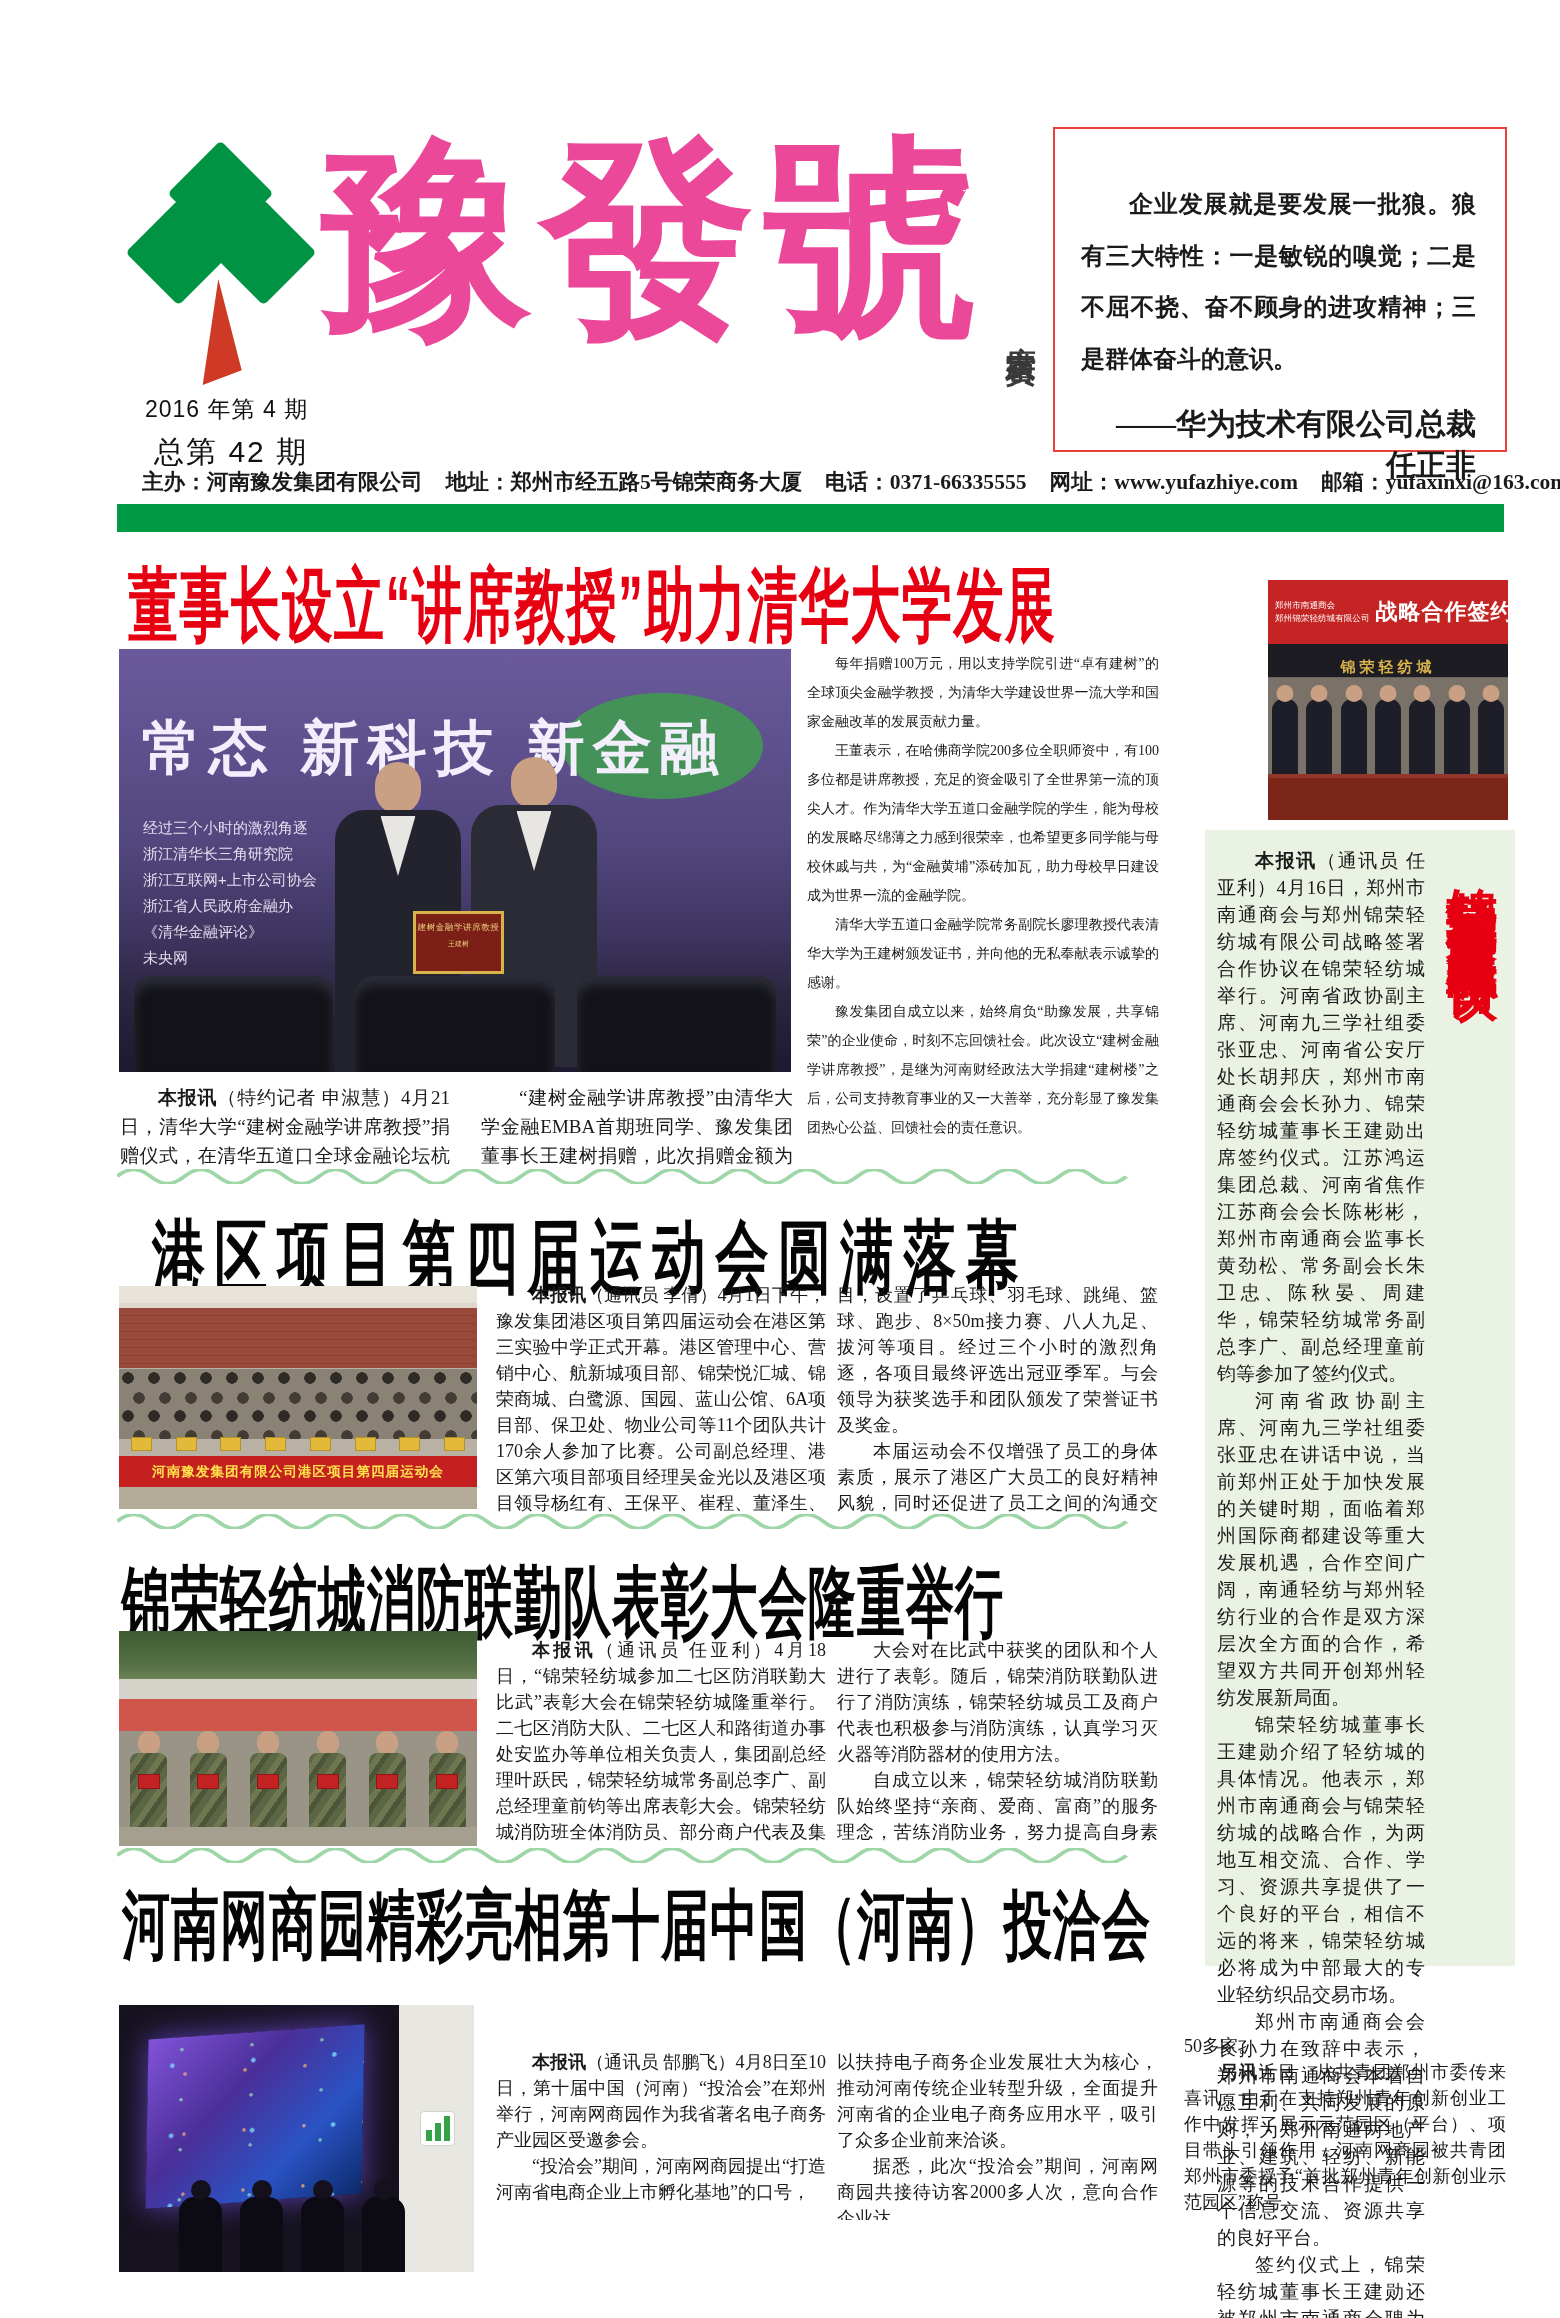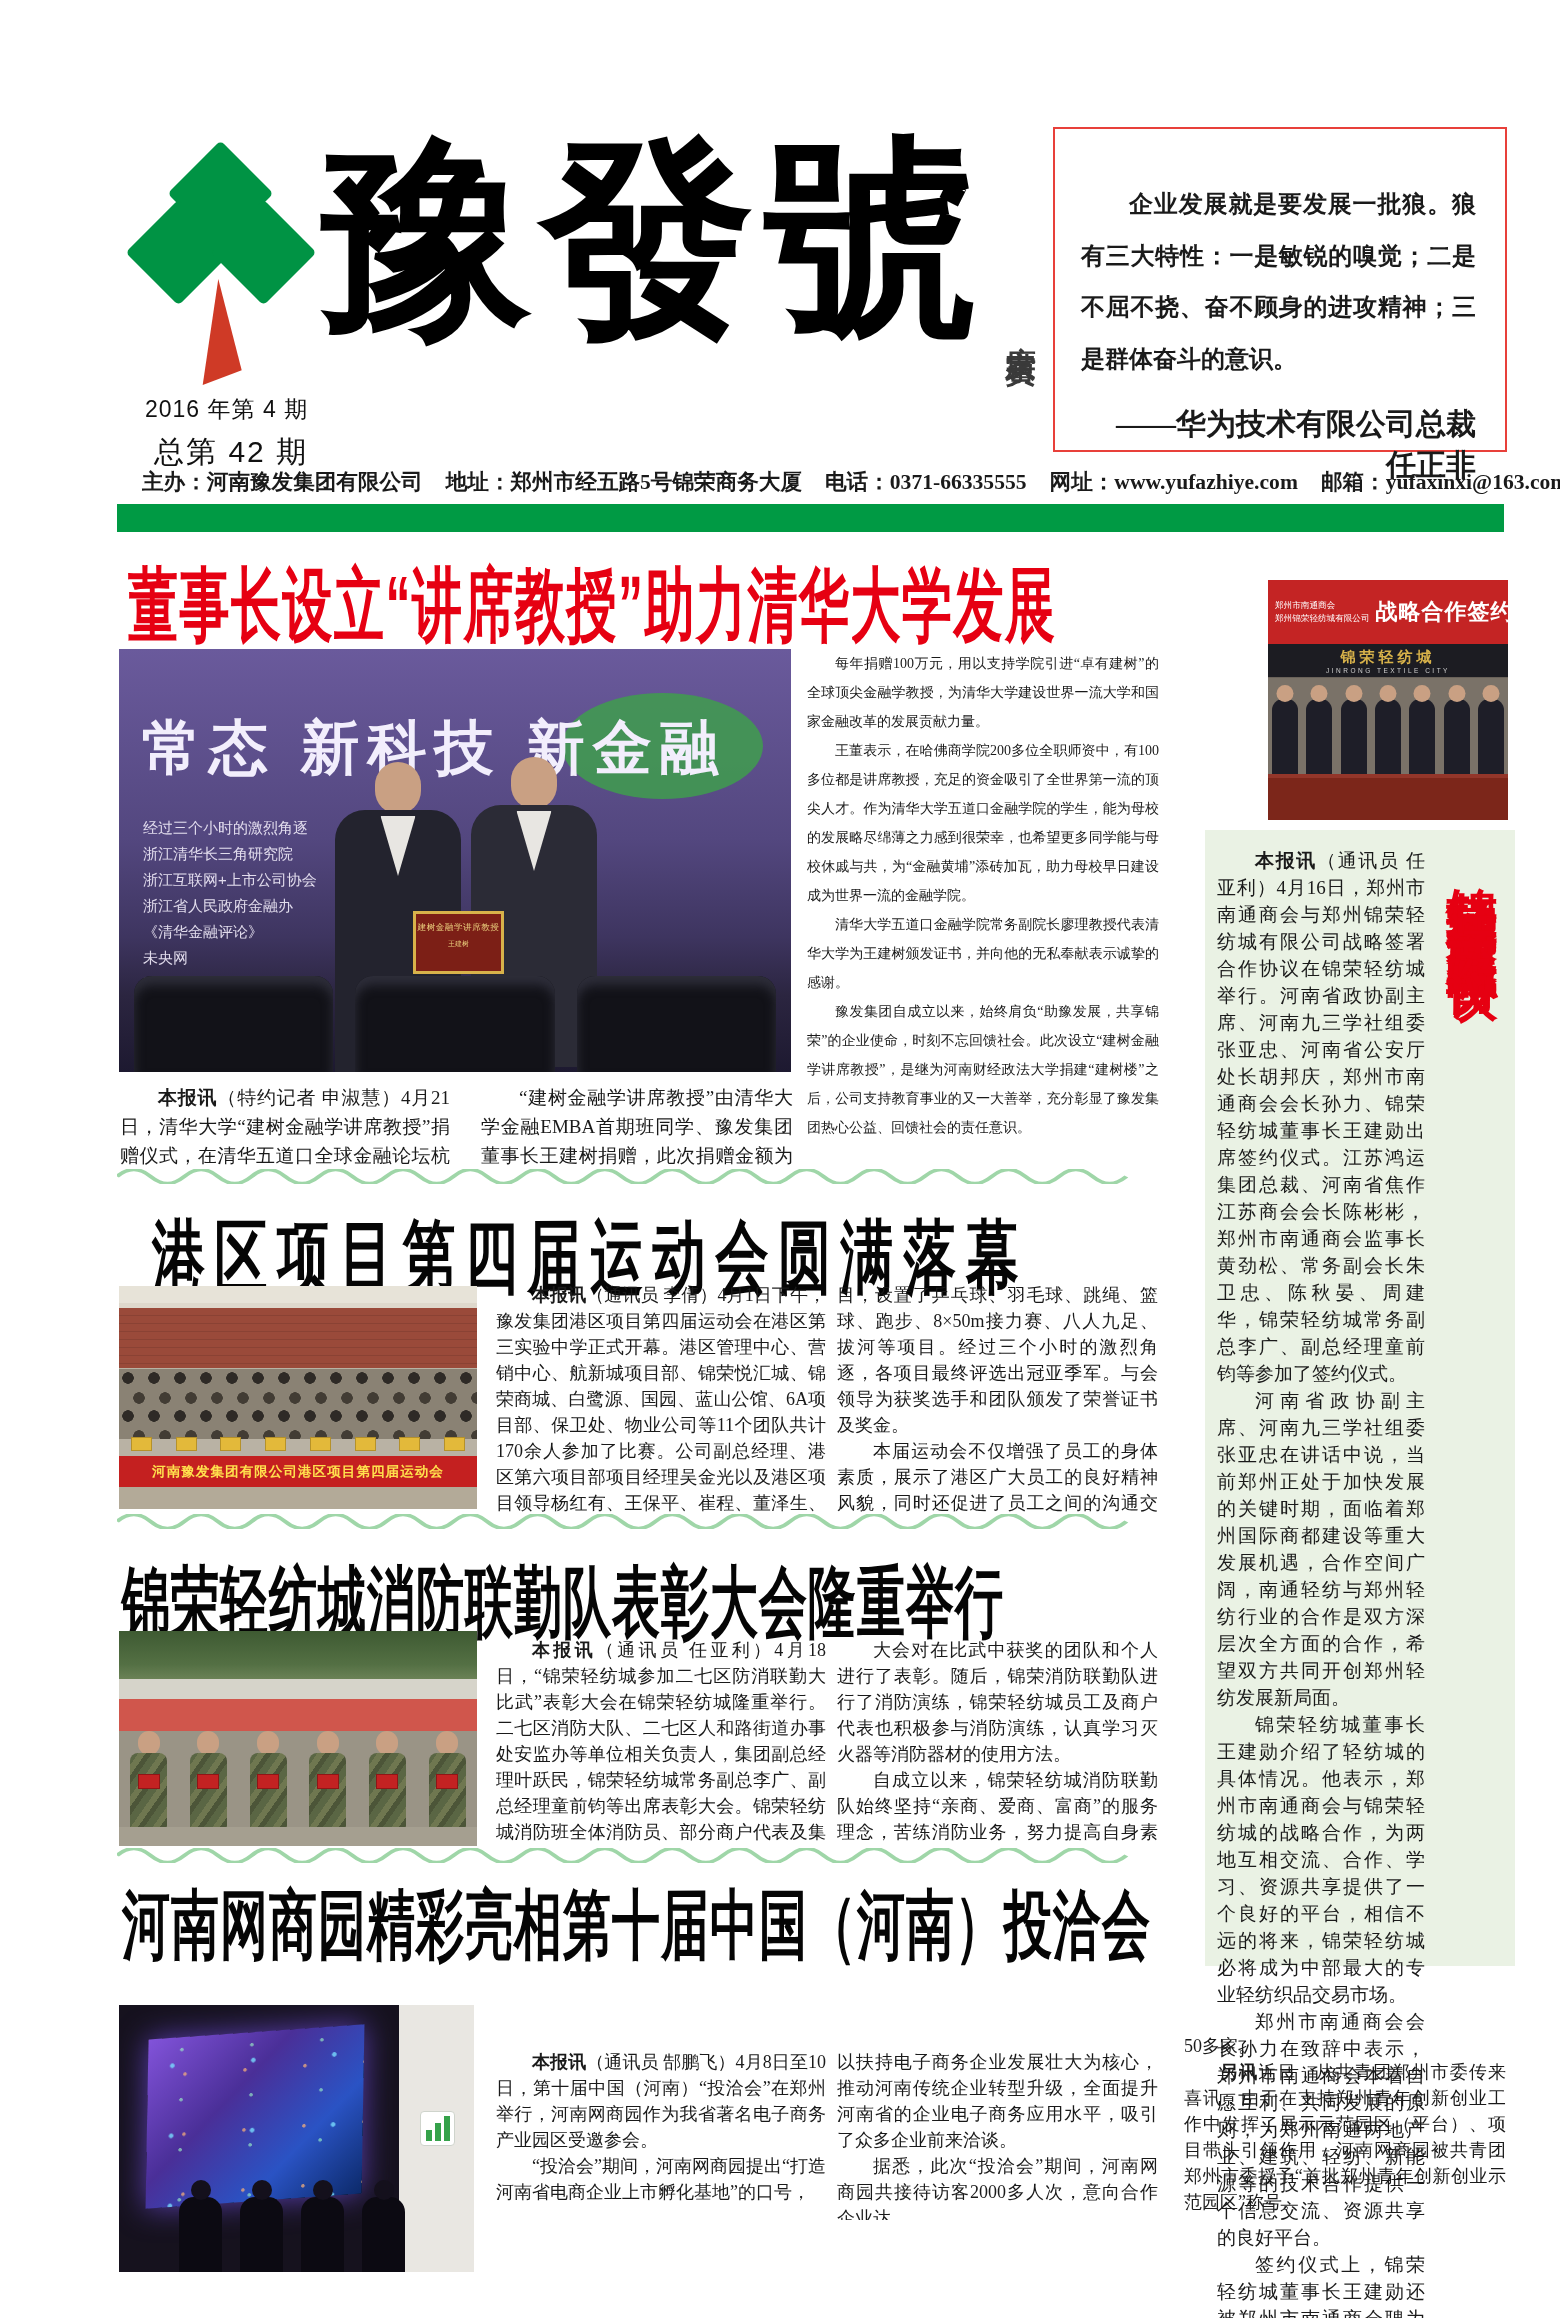--- a/index.html
+++ b/index.html
@@ -9,21 +9,21 @@
 
   
   .logo { position:absolute; left:143px; top:151px; width:156px; height:242px; }
   .diamond { position:absolute; width:75px; height:75px; background:#009344; transform:rotate(45deg); border-radius:5px; }
   .d1 { left:40px; top:5px; }
   .d2 { left:-2.5px; top:64px; }
   .d3 { left:83px; top:64px; }
   .trunk { position:absolute; left:48px; top:128px; width:65px; height:106px; background:#cf3a26;
            clip-path:polygon(42% 0, 18% 100%, 78% 86%); }
   .paper-title { position:absolute; left:317px; top:113px; font-size:216px; line-height:1.15;
-                 color:#000000; font-weight:bold; font-family:"DejaVu Serif", serif; letter-spacing:7px; white-space:nowrap; }
+                 color:#ec4899; font-weight:bold; font-family:"DejaVu Serif", serif; letter-spacing:7px; white-space:nowrap; }
   .title-signature { position:absolute; left:999px; top:322px; writing-mode:vertical-rl; text-orientation:upright;
                  font-size:31px; color:#3a3a3a; font-weight:bold; letter-spacing:3px; }
   .issue { position:absolute; left:145px; top:394px; font-family:"Liberation Sans", sans-serif; color:#111; }
   .issue-no { font-size:23px; letter-spacing:1px; }
   .issue-total { font-size:30px; margin-top:7px; letter-spacing:2px;text-align:right; }
 
   .quote-box { position:absolute; left:1053px; top:127px; width:454px; height:325px;
                border:2.5px solid #e8403a; background:#fff; padding:50px 29px 0 26px; }
   .quote-text { font-size:24px; font-weight:bold; line-height:2.15; text-indent:2em; text-align:justify; }
   .quote-attr { font-size:30px; font-weight:bold; text-align:right; margin-top:19px; }
@@ -142,21 +142,21 @@
                     width:20px; height:20px; border-radius:50%; background:#14101c; }
 
   
   .photo5 { left:1268px; top:580px; width:240px; height:240px; background:#6a625a; }
   .p5-banner { position:absolute; top:0; left:0; width:100%; height:64px; background:#c42424; color:#fff;
                display:flex; align-items:center; padding:0 7px; gap:6px; }
   .p5-small { font-size:8.6px; line-height:13px; white-space:nowrap; font-family:"Liberation Sans", sans-serif; }
   .p5-big { font-size:22px; font-weight:900; letter-spacing:1px; white-space:nowrap;
             font-family:"Liberation Sans", sans-serif; }
   .p5-sign { position:absolute; top:64px; left:0; width:100%; height:33px; background:#1c1c22;
-             text-align:center; padding-top:4px; }
+             text-align:center; padding-top:14px; }
   .p5-sign-cn { color:#d8b24a; font-size:15px; font-weight:bold; letter-spacing:4px; }
   .p5-sign-en { color:#cfcfcf; font-size:6.5px; letter-spacing:2.5px; font-family:"Liberation Sans", sans-serif; }
   .p5-people { position:absolute; top:98px; left:0; width:100%; height:96px; display:flex;
                justify-content:space-around; align-items:flex-end; background:#7a7268; }
   .p5-man { width:26px; height:75px; background:#1e1e28; border-radius:11px 11px 0 0; position:relative; }
   .p5-man::before { content:""; position:absolute; top:-14px; left:50%; transform:translateX(-50%);
                     width:17px; height:17px; border-radius:50%; background:#c9a083; }
   .p5-table { position:absolute; bottom:0; left:0; width:100%; height:46px; background:#7c261a;
               border-top:4px solid #93362a; }
   .p5-items { position:absolute; bottom:26px; left:0; width:100%; display:flex; justify-content:space-evenly; }

